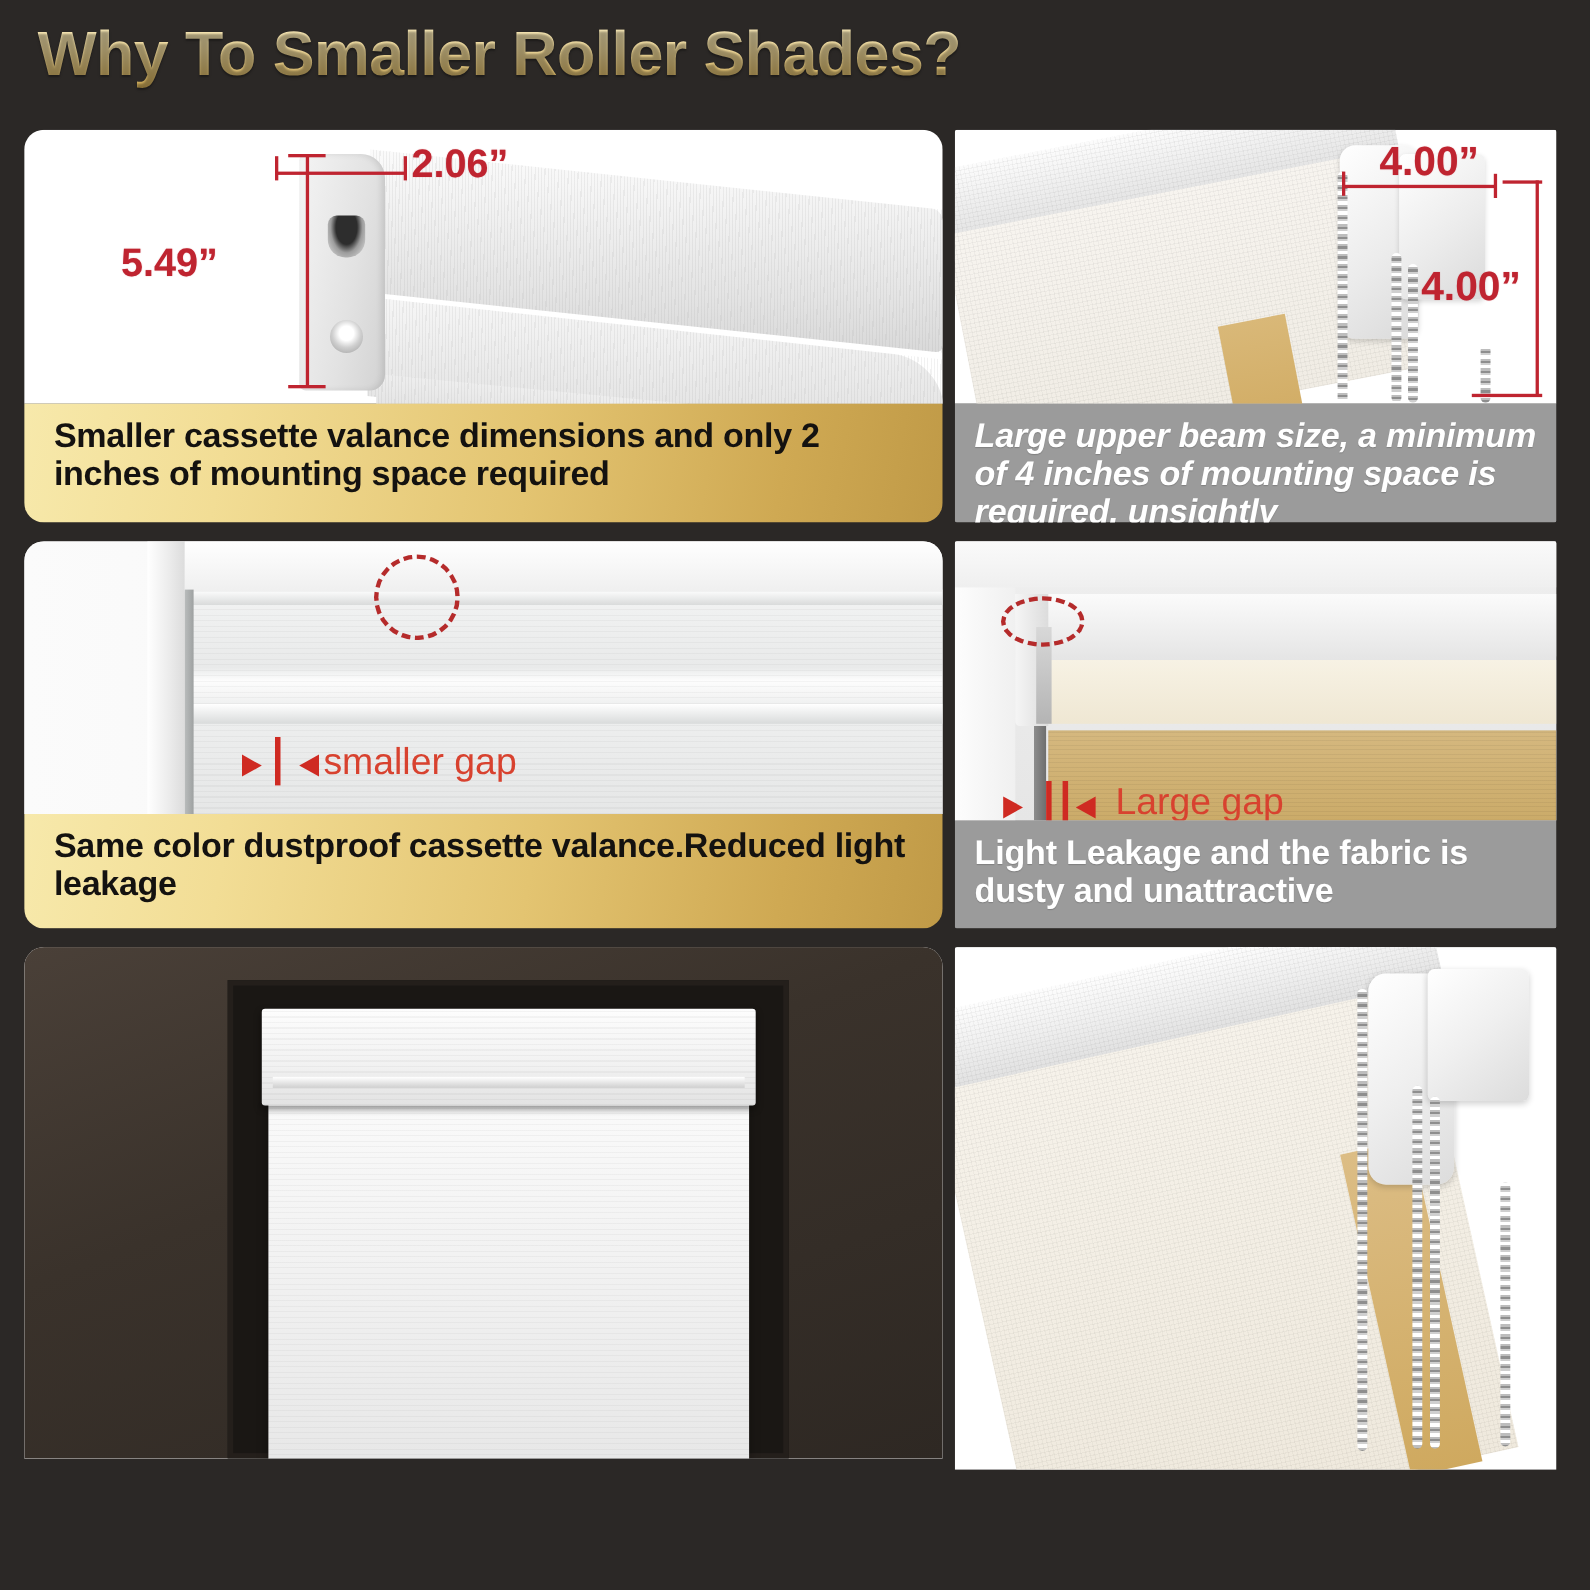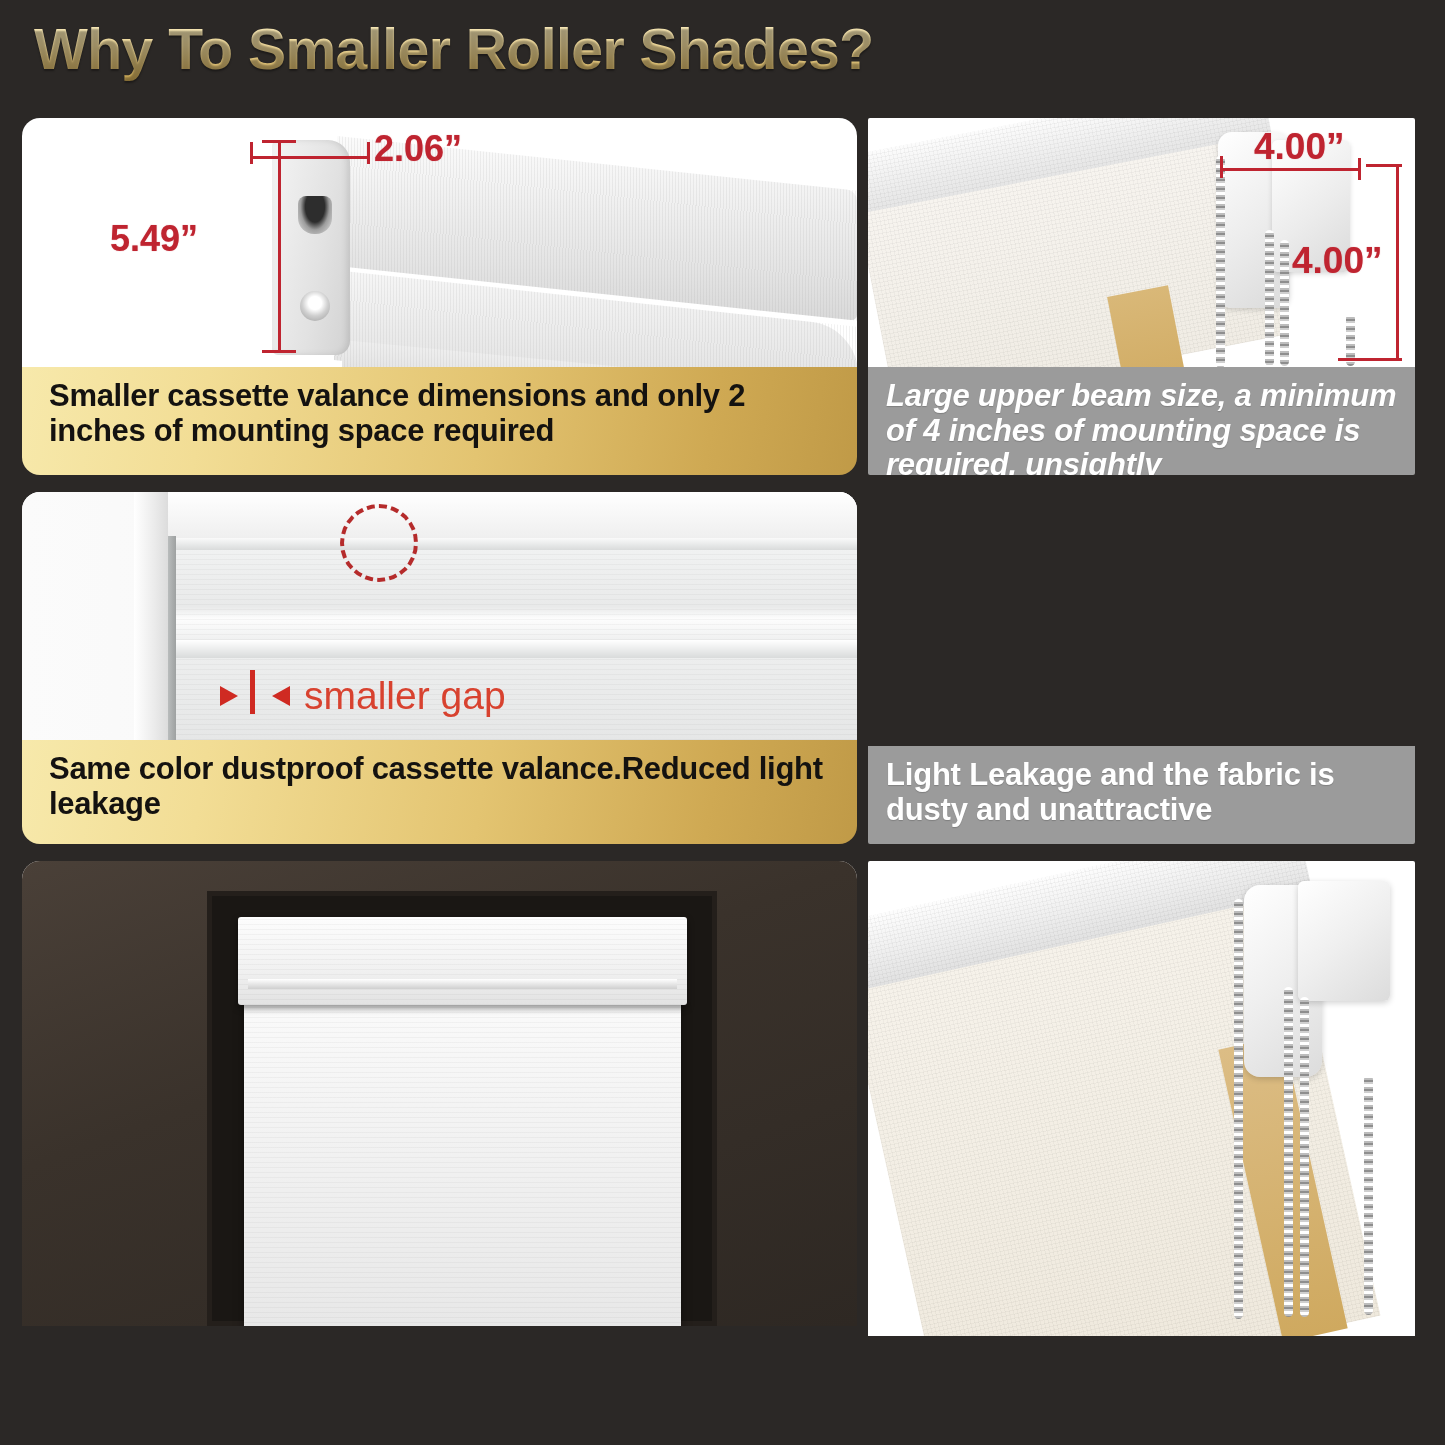--- a/index.html
+++ b/index.html
@@ -340,26 +340,47 @@
       <div class="wf-rail" style="top:148px; height:18px;"></div>
       <div class="wf-jamb"></div>
       <div class="wf-head"></div>
       <div style="position:absolute; left:146px; top:44px; width:8px; bottom:0; background:linear-gradient(90deg,#b9bcbc,#9ea1a1);"></div>
 
       <div class="dashcircle" style="left:318px; top:12px; width:78px; height:78px;"></div>
 
       <div class="arrowR" style="left:198px; top:194px;"></div>
       <div class="arrowL" style="left:250px; top:194px;"></div>
       <div style="position:absolute; left:228px; top:178px; width:5px; height:44px; background:#cf2a22;"></div>
-      <div class="gaptxt" style="left:282px; top:182px; font-size:39px;">smaller gap</div>
+      <div class="gaptxt" style="left:272px; top:182px; font-size:34px;">smaller gap</div>
     </div>
     <div class="cap gold r2gold">Same color dustproof cassette valance.Reduced light leakage</div>
   </div>
 
   <div class="panel right r2 cr">
+    <div class="photo" style="bottom:98px;">
+      <div class="ll-bg"></div>
+      <div class="ll-top"></div>
+      <div class="ll-cap2"></div>
+      <div class="ll-cream"></div>
+      <div class="ll-tan">
+          <div class="ll-tex"></div>
+        </div>
+      <div class="ll-wall"></div>
+      <div class="ll-gap"></div>
+      <div style="position:absolute; left:55px; top:48px; width:30px; height:120px; background:linear-gradient(90deg,#f5f5f5,#dcdcdc); border-radius:0 0 0 4px;"></div>
+      <div style="position:absolute; left:74px; top:78px; width:14px; height:88px; background:linear-gradient(180deg,#d8d8d8,#b4b4b4);"></div>
+
+      <div class="dashcircle" style="left:42px; top:50px; width:76px; height:46px;"></div>
+
+      <div class="arrowR" style="left:44px; top:232px;"></div>
+      <div class="arrowL" style="left:110px; top:232px;"></div>
+      <div style="position:absolute; left:83px; top:218px; width:5px; height:40px; background:#cf2a22;"></div>
+      <div style="position:absolute; left:98px; top:218px; width:5px; height:40px; background:#cf2a22;"></div>
+      <div class="gaptxt" style="left:146px; top:218px; font-size:34px;">Large gap</div>
+    </div>
     <div class="cap grey r2grey">Light Leakage and the fabric is dusty and unattractive</div>
   </div>
 
   <div class="panel left r3 cl">
     <div class="photo" style="bottom:98px;">
       <div class="ws-bg"></div>
       <div class="ws-recess"></div>
       <div class="ws-trim"></div>
       <div class="ws-glass">
         <div class="ws-sky"></div>

